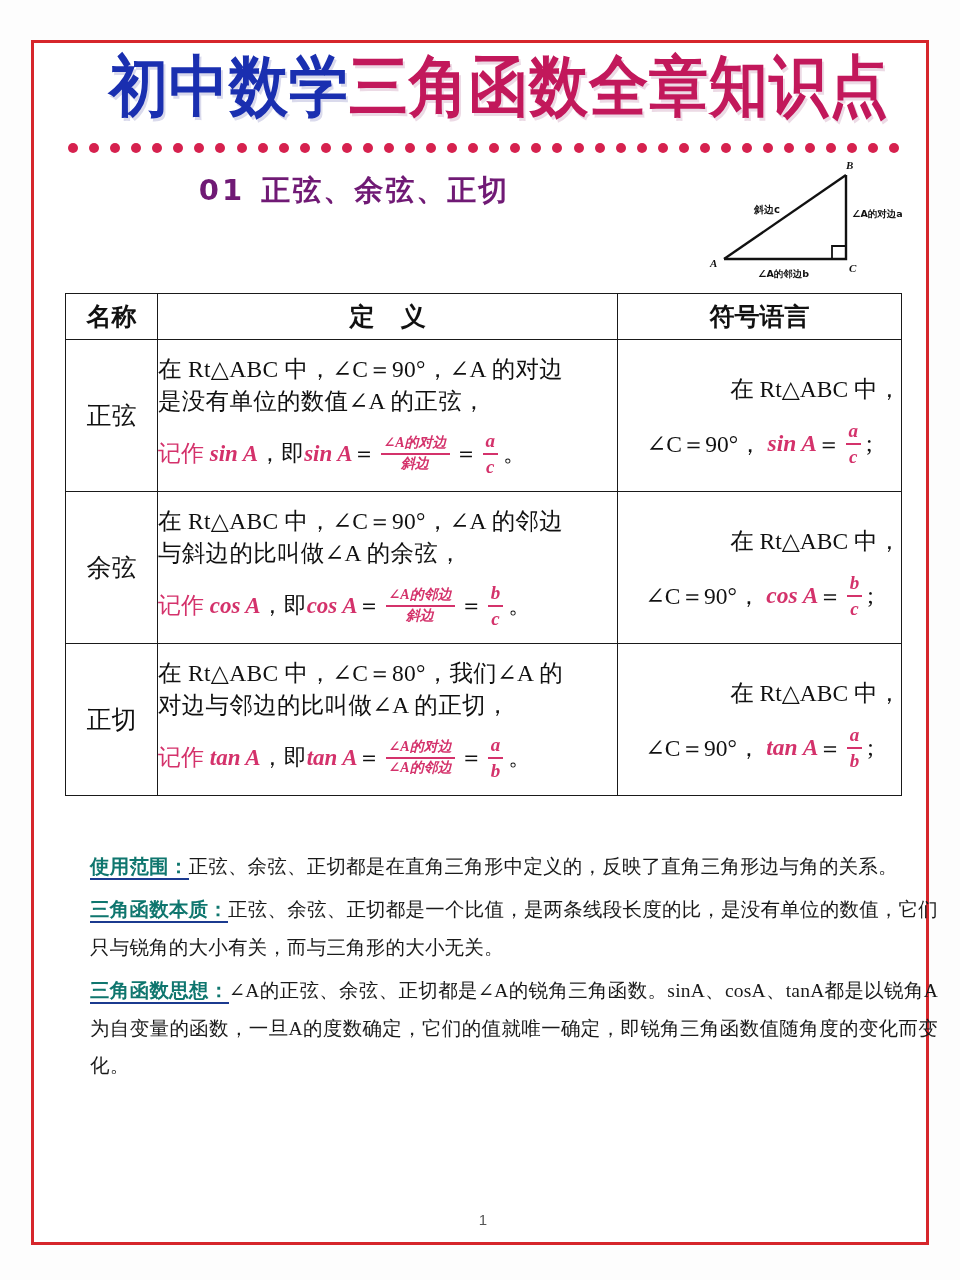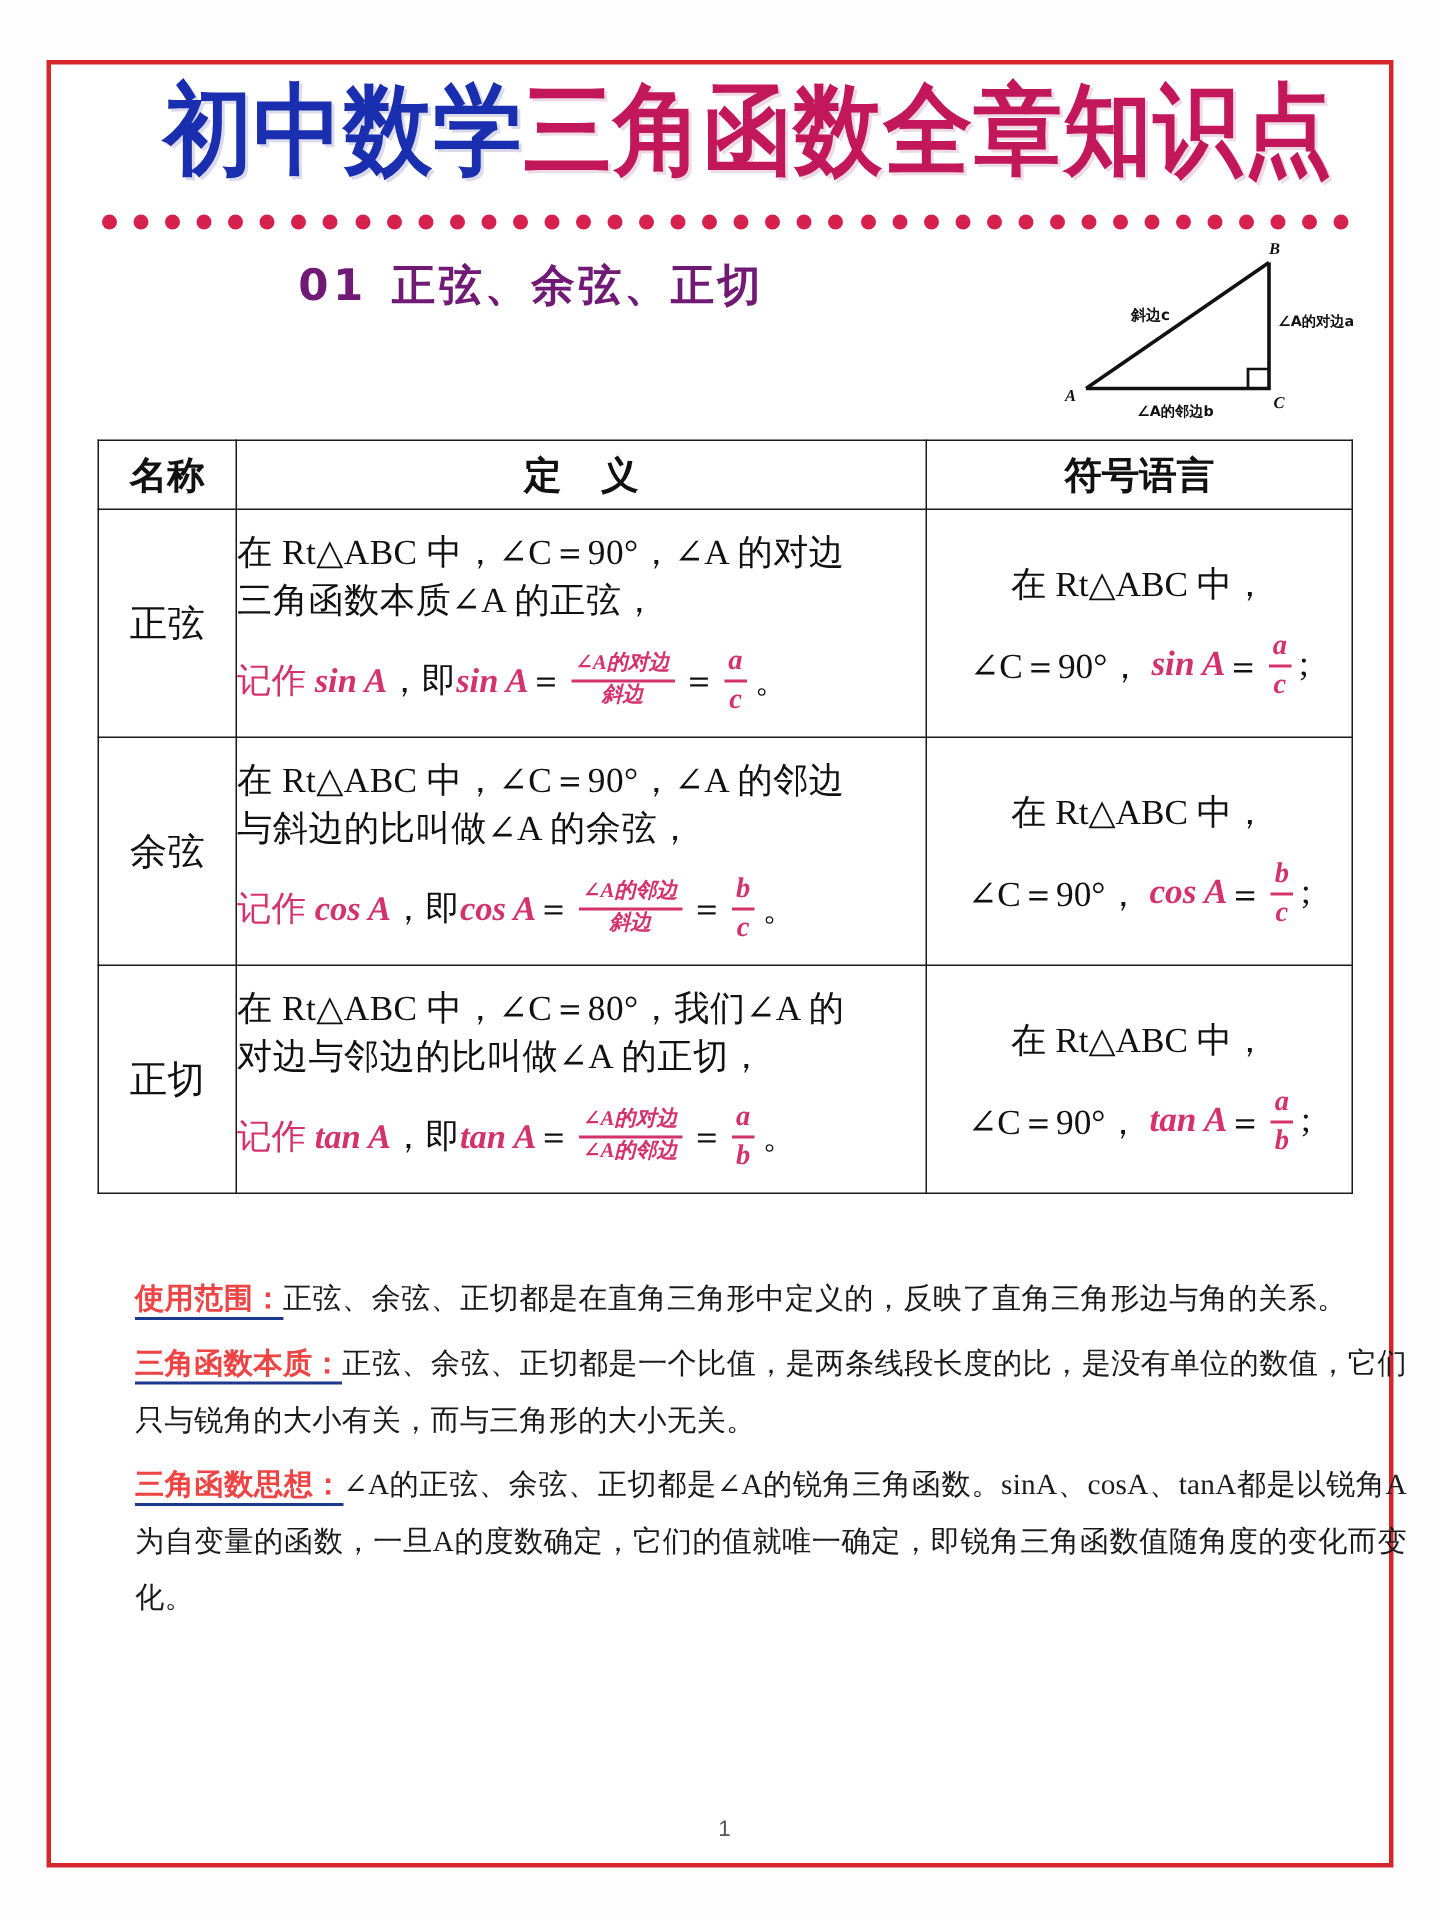--- a/index.html
+++ b/index.html
@@ -167,20 +167,21 @@
   }
   .frac.letters .num-t, .frac.letters .den-t {
     font-size: 19px;
     font-family: "Liberation Serif", serif;
   }
 
   .sym-l1 {
     font-size: 23.5px;
     margin-bottom: 16px;
     margin-top: 8px;
+    text-align: right;
   }
   .sym-l2 {
     font-size: 23.5px;
     display: flex;
     align-items: center;
     justify-content: center;
     white-space: nowrap;
   }
 
   
@@ -199,21 +200,21 @@
   }
   .note-p {
     font-size: 19.5px;
     line-height: 1.92;
     color: #1a1a1a;
     margin-bottom: 6px;
     text-align: justify;
     letter-spacing: .2px;
   }
   .note-k {
-    color: #ef4444;
+    color: #0f766e;
     font-weight: 700;
     border-bottom: 2px solid #1b3a8f;
     padding-bottom: 1px;
   }
 
   
   .pagenum {
     position: absolute;
     left: 0; top: 1168px;
     width: 898px;
@@ -306,21 +307,21 @@
           <th class="th-cell spaced">定 义</th>
           <th class="th-cell">符号语言</th>
         </tr>
       </thead>
       <tbody>
 
         <tr style="height:152px">
           <td class="name-cell">正弦</td>
           <td class="def-cell">
             <div class="def-line">在 Rt△ABC 中，∠C＝90°，∠A 的对边</div>
-            <div class="def-line">三角函数本质∠A 的正弦，</div>
+            <div class="def-line">是没有单位的数值∠A 的正弦，</div>
             <div class="formula-line">
               <span class="pink">记作</span>&nbsp;
               <span class="pink-b ital">sin A</span>
               <span>，即</span>
               <span class="pink-b ital">sin A</span>
               <span>＝</span>
               <span class="frac">
                 <span class="num-t">∠A的对边</span>
                 <span class="bar"></span>
                 <span class="den-t">斜边</span>

